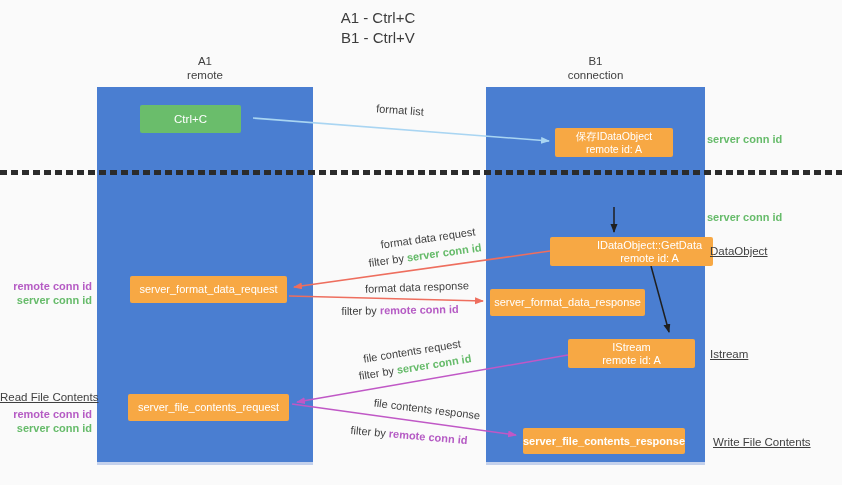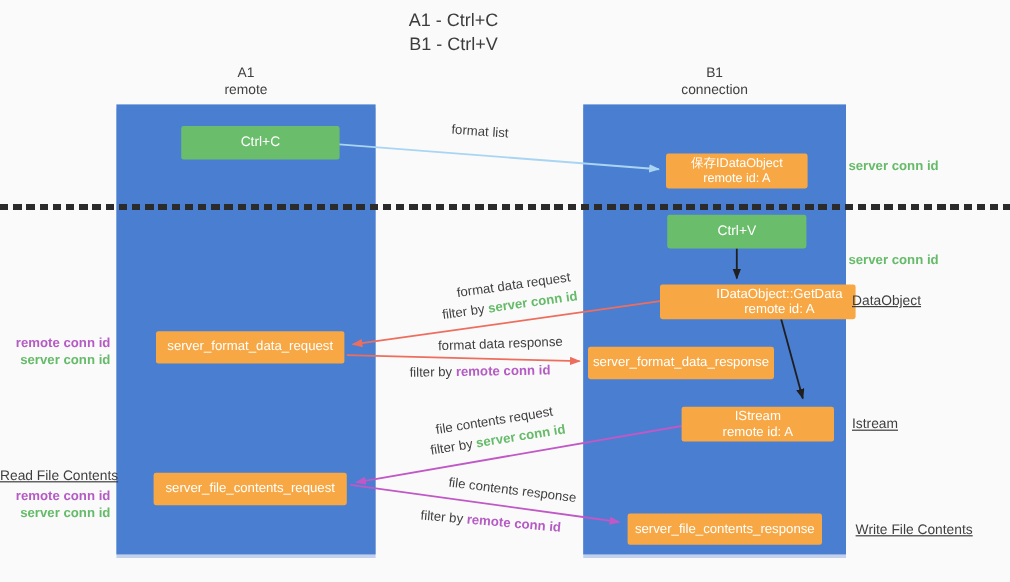--- a/index.html
+++ b/index.html
@@ -97,48 +97,45 @@
     </defs>
     <line x1="253" y1="118" x2="549" y2="141" class="stroke-blue" marker-end="url(#ah-blue)"></line>
     <line x1="614" y1="207" x2="614" y2="232" class="stroke-black" marker-end="url(#ah-black)"></line>
     <line x1="651" y1="266" x2="669" y2="332" class="stroke-black" marker-end="url(#ah-black)"></line>
     <line x1="550" y1="251" x2="294" y2="287" class="stroke-red" marker-end="url(#ah-red)"></line>
     <line x1="289" y1="296" x2="483" y2="301" class="stroke-red" marker-end="url(#ah-red)"></line>
     <line x1="568" y1="355" x2="297" y2="402" class="stroke-purple" marker-end="url(#ah-purple)"></line>
     <line x1="292" y1="404" x2="516" y2="435" class="stroke-purple" marker-end="url(#ah-purple)"></line>
   </svg>
 
-  <div class="abs node green" style="left:151px;top:105px;width:132px;height:28px;text-align:right;">
+  <div class="abs node green" style="left:140px;top:105px;width:101px;height:28px;text-align:right;">
     <span>Ctrl+C</span>
   </div>
   <div class="abs node orange" style="left:555px;top:128px;width:118px;height:29px;font-size:10.5px;">
     <span>保存IDataObject</span>
     <span>remote id: A</span>
-  </div>
-  <div class="abs node green" style="left:556px;top:179px;width:116px;height:28px;">
-    <span>Ctrl+V</span>
   </div>
   <div class="abs node orange" style="left:550px;top:237px;width:127px;height:29px;padding-left:36px;">
     <span>IDataObject::GetData</span>
     <span>remote id: A</span>
   </div>
   <div class="abs node orange wide" style="left:490px;top:289px;width:155px;height:27px;">
     <span>server_format_data_response</span>
   </div>
   <div class="abs node orange wide" style="left:130px;top:276px;width:157px;height:27px;">
     <span>server_format_data_request</span>
   </div>
   <div class="abs node orange" style="left:568px;top:339px;width:127px;height:29px;">
     <span>IStream</span>
     <span>remote id: A</span>
   </div>
   <div class="abs node orange wide" style="left:128px;top:394px;width:161px;height:27px;">
     <span>server_file_contents_request</span>
   </div>
-  <div class="abs node orange wide" style="left:523px;top:428px;width:162px;height:26px;">
+  <div class="abs node orange wide" style="left:523px;top:428px;width:162px;height:26px;font-weight:bold;">
     <span>server_file_contents_response</span>
   </div>
 
   <div class="abs lbl dark center" style="left:355px;top:104px;width:90px;transform:rotate(4deg);">format list</div>
 
   <div class="abs lbl dark center" style="left:363px;top:232px;width:130px;transform:rotate(-8deg);">format data request</div>
   <div class="abs lbl dark center" style="left:360px;top:249px;width:130px;transform:rotate(-8deg);"><span>filter by</span> <span class="green">server conn id</span></div>
 
   <div class="abs lbl dark center" style="left:352px;top:281px;width:130px;transform:rotate(-2deg);">format data response</div>
   <div class="abs lbl dark center" style="left:335px;top:304px;width:130px;transform:rotate(-1deg);"><span>filter by</span> <span class="purple">remote conn id</span></div>

